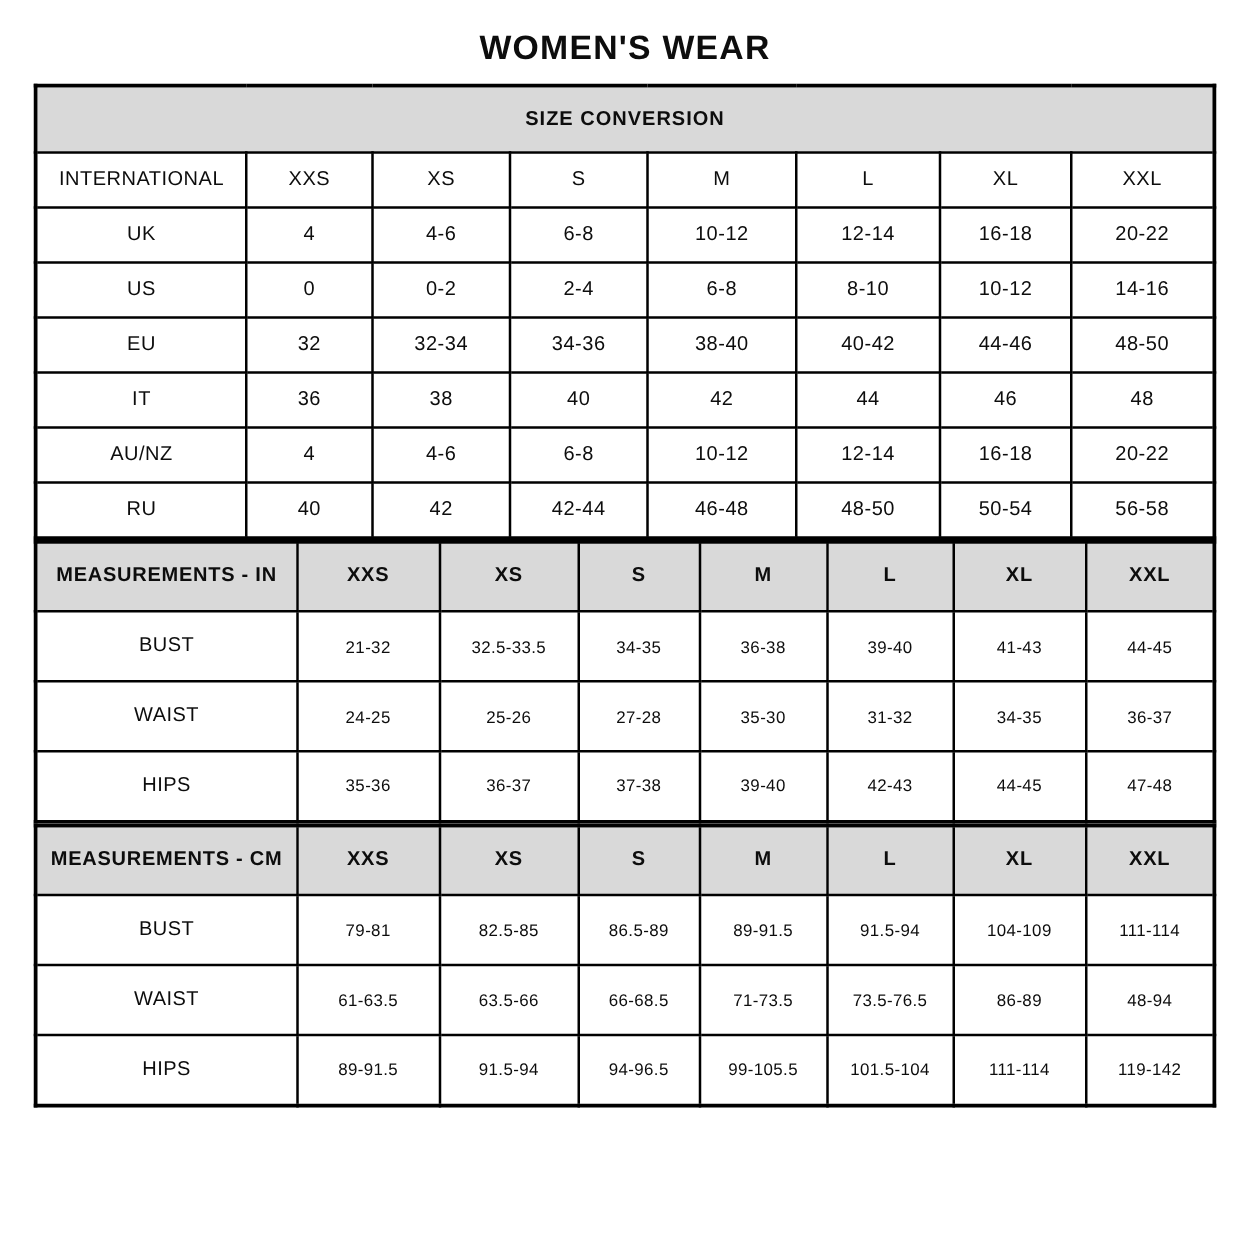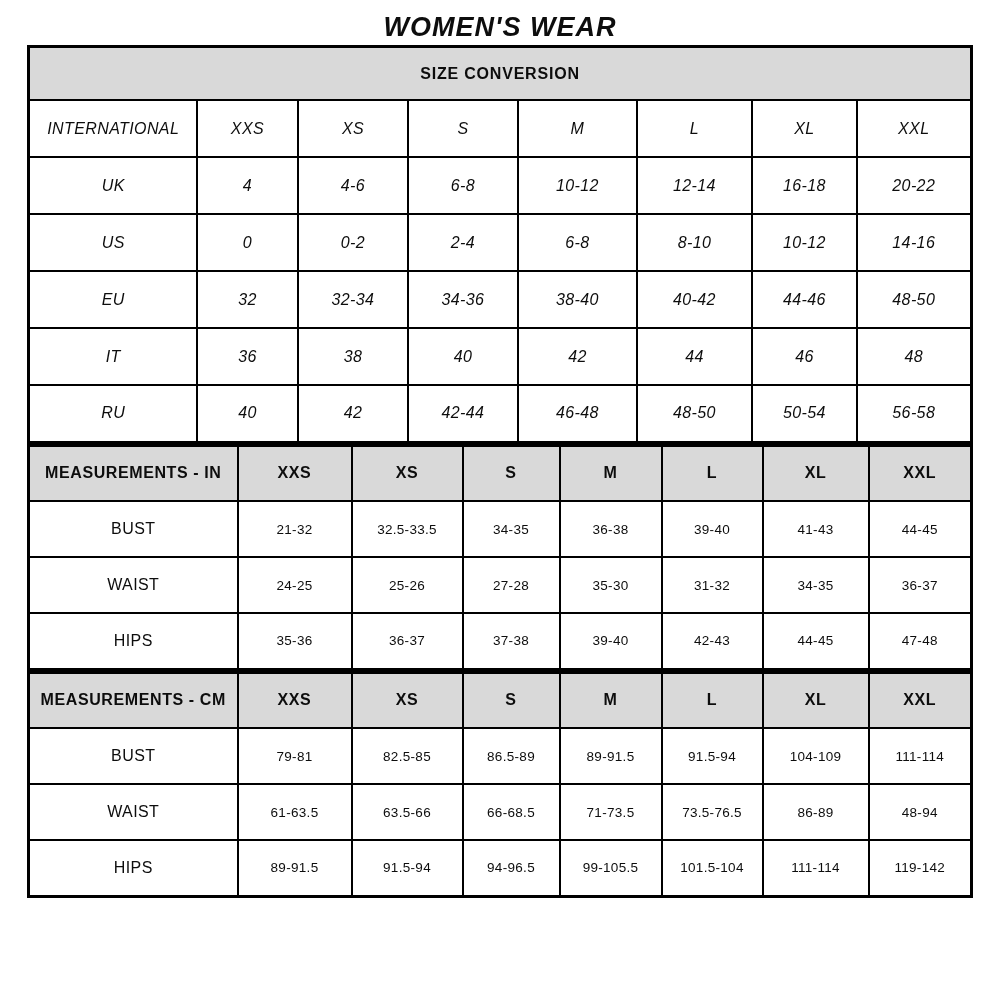--- a/index.html
+++ b/index.html
@@ -12,29 +12,28 @@
     font-family: "Liberation Sans", sans-serif;
     -webkit-font-smoothing: antialiased;
   }
   .page {
     width: 1000px;
     height: 1000px;
     box-sizing: border-box;
     overflow: hidden;
   }
   .title {
-    margin: 0;
+    margin: 11px;
     padding-top: 12px;
     height: 33px;
     text-align: center;
     font-size: 27px;
     font-weight: 700;
     letter-spacing: 1px;
     color: #0d0d0d;
-    font-style: italic;
   }
   table.tbl {
     border-collapse: collapse;
     table-layout: fixed;
     margin: 0 auto;
     border: 3px solid var(--border, #000);
     background: #ffffff;
   }
   table.tbl td, table.tbl th {
     border: 2px solid var(--border, #000);
@@ -46,21 +45,21 @@
   }
   
   table.conv { width: 942px; }
   table.conv thead th {
     height: 51px;
     background: var(--header-bg, #d9d9d9);
     font-size: 16px;
     font-weight: 700;
     letter-spacing: 0.8px;
   }
-  table.conv tbody tr { height: 57px; font-style: italic; }
+  table.conv tbody tr { height: 44px; }
   table.conv tbody td { font-size: 16px; letter-spacing: 0.4px; font-weight: 400; }
   
   table.meas { width: 943px; }
   table.meas tr { height: 56px; }
   table.meas tr.hdr td {
     background: var(--header-bg, #d9d9d9);
     font-weight: 700;
     font-size: 16px;
     letter-spacing: 0.6px;
   }
@@ -135,20 +134,30 @@
         </tr>
         <tr>
           <td class="label">IT</td>
           <td class="val">36</td>
           <td class="val">38</td>
           <td class="val">40</td>
           <td class="val">42</td>
           <td class="val">44</td>
           <td class="val">46</td>
           <td class="val">48</td>
+        </tr>
+        <tr>
+          <td class="label">AU/NZ</td>
+          <td class="val">4</td>
+          <td class="val">4-6</td>
+          <td class="val">6-8</td>
+          <td class="val">10-12</td>
+          <td class="val">12-14</td>
+          <td class="val">16-18</td>
+          <td class="val">20-22</td>
         </tr>
         <tr>
           <td class="label">RU</td>
           <td class="val">40</td>
           <td class="val">42</td>
           <td class="val">42-44</td>
           <td class="val">46-48</td>
           <td class="val">48-50</td>
           <td class="val">50-54</td>
           <td class="val">56-58</td>

